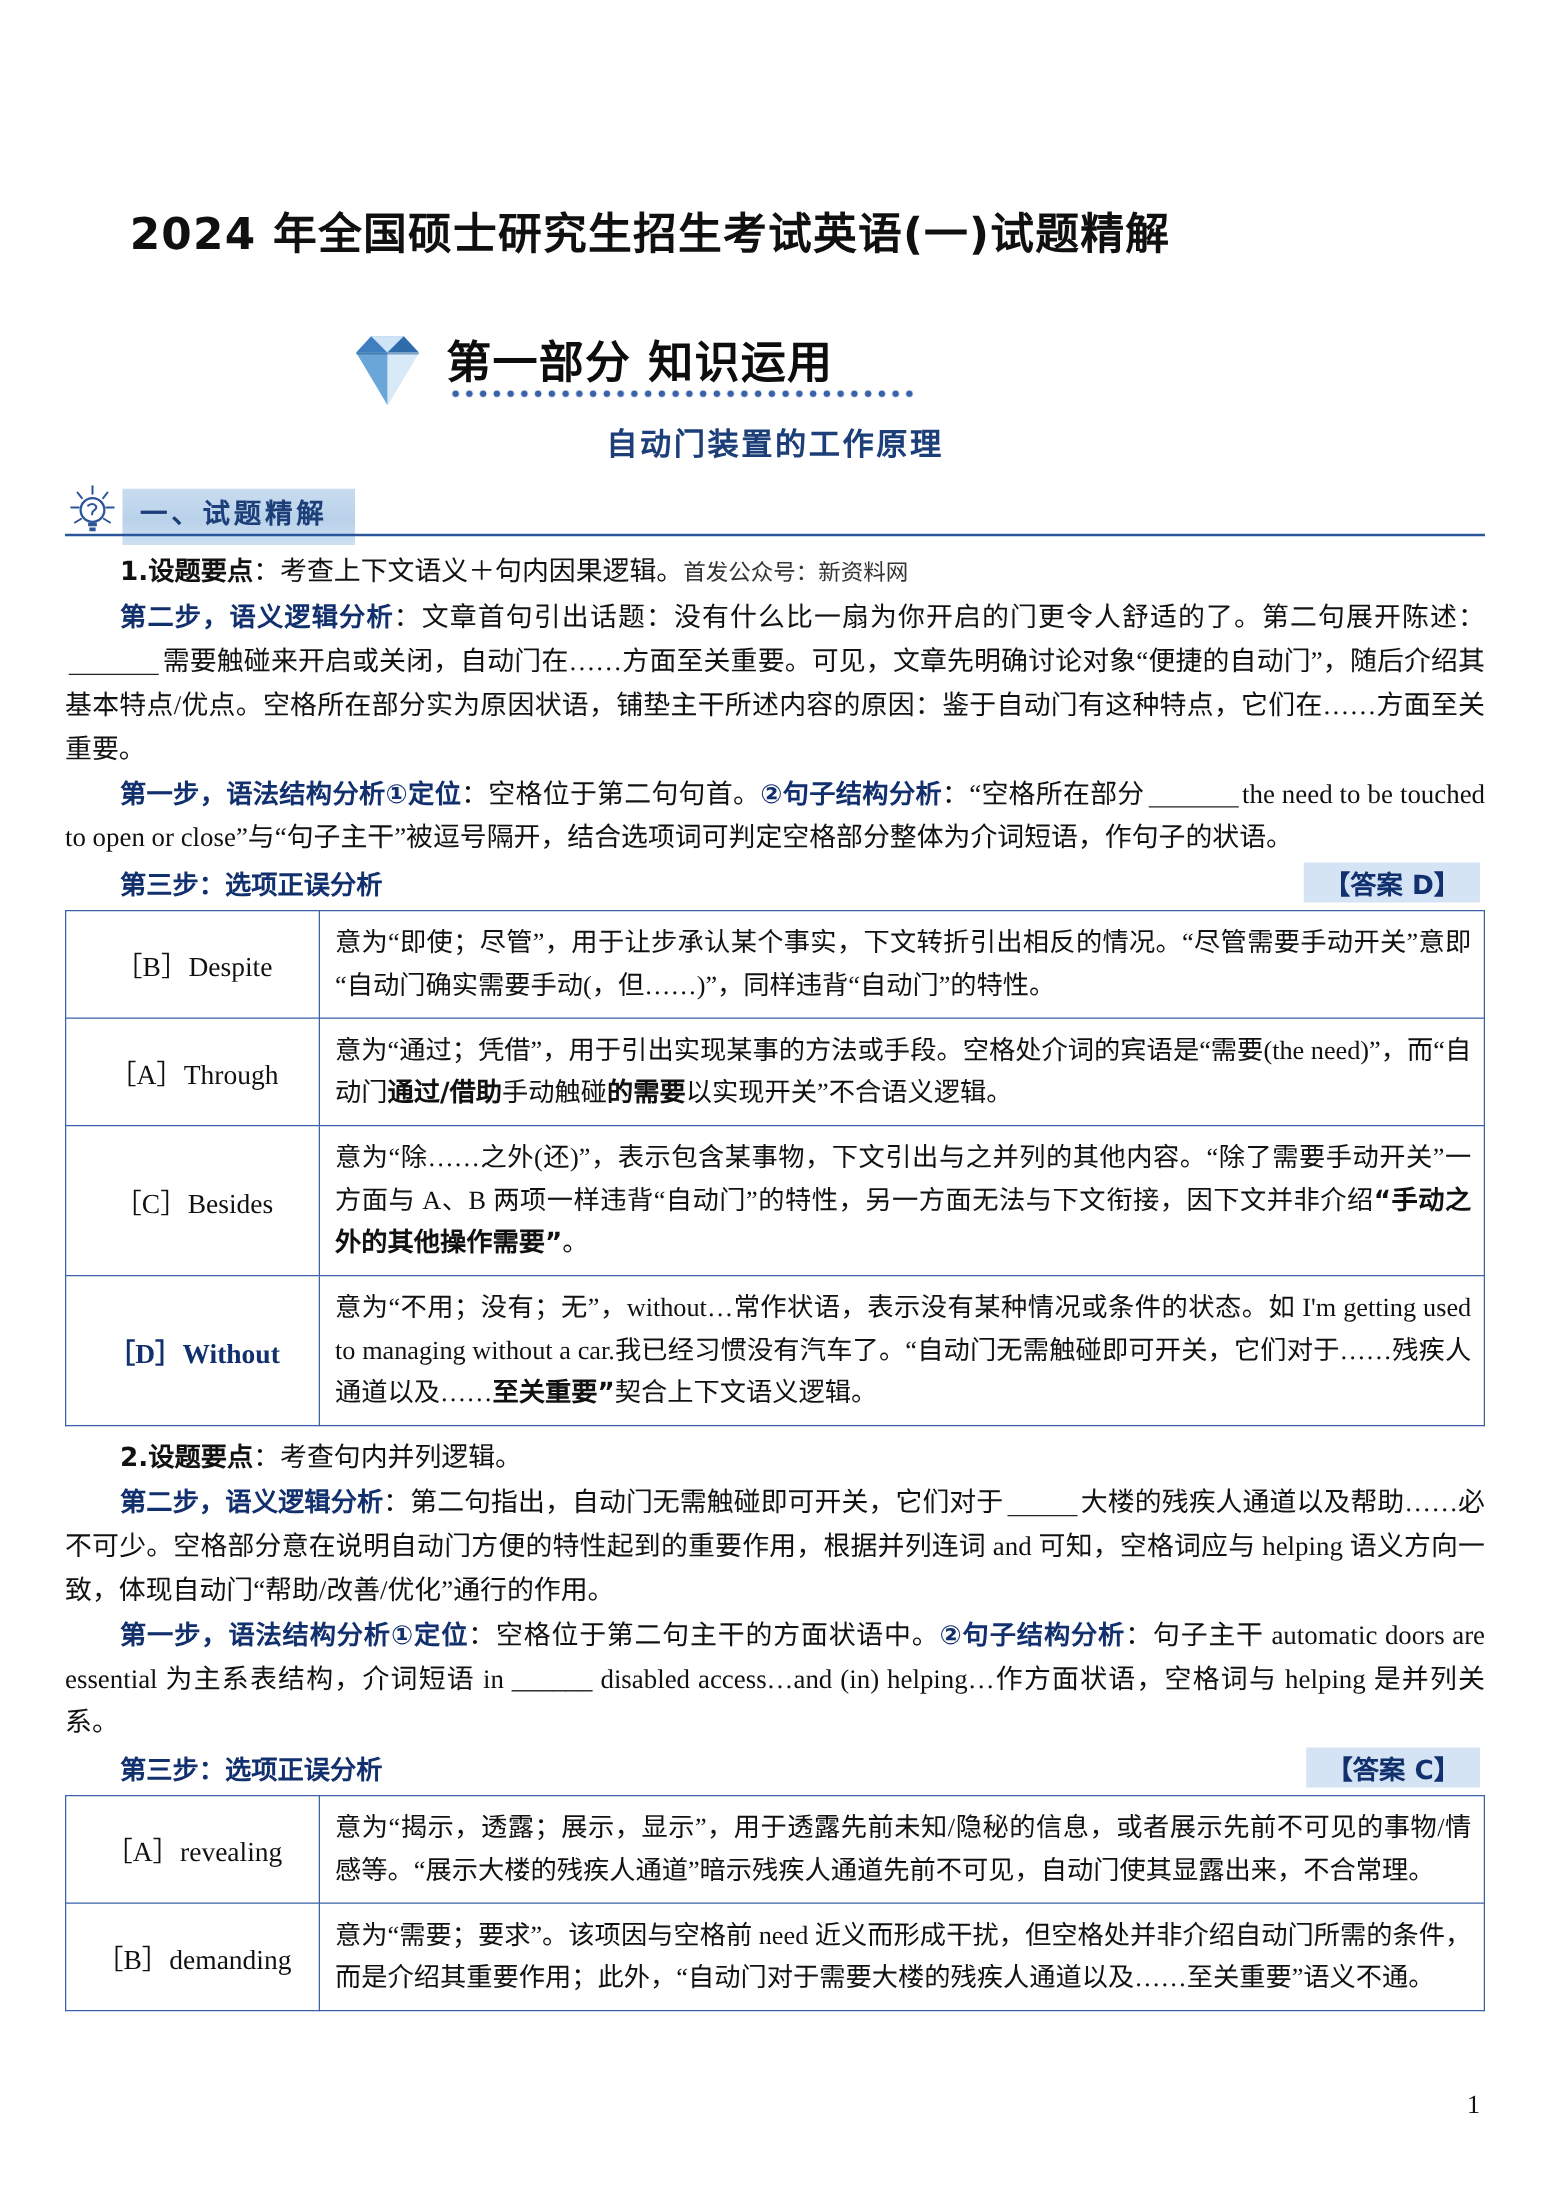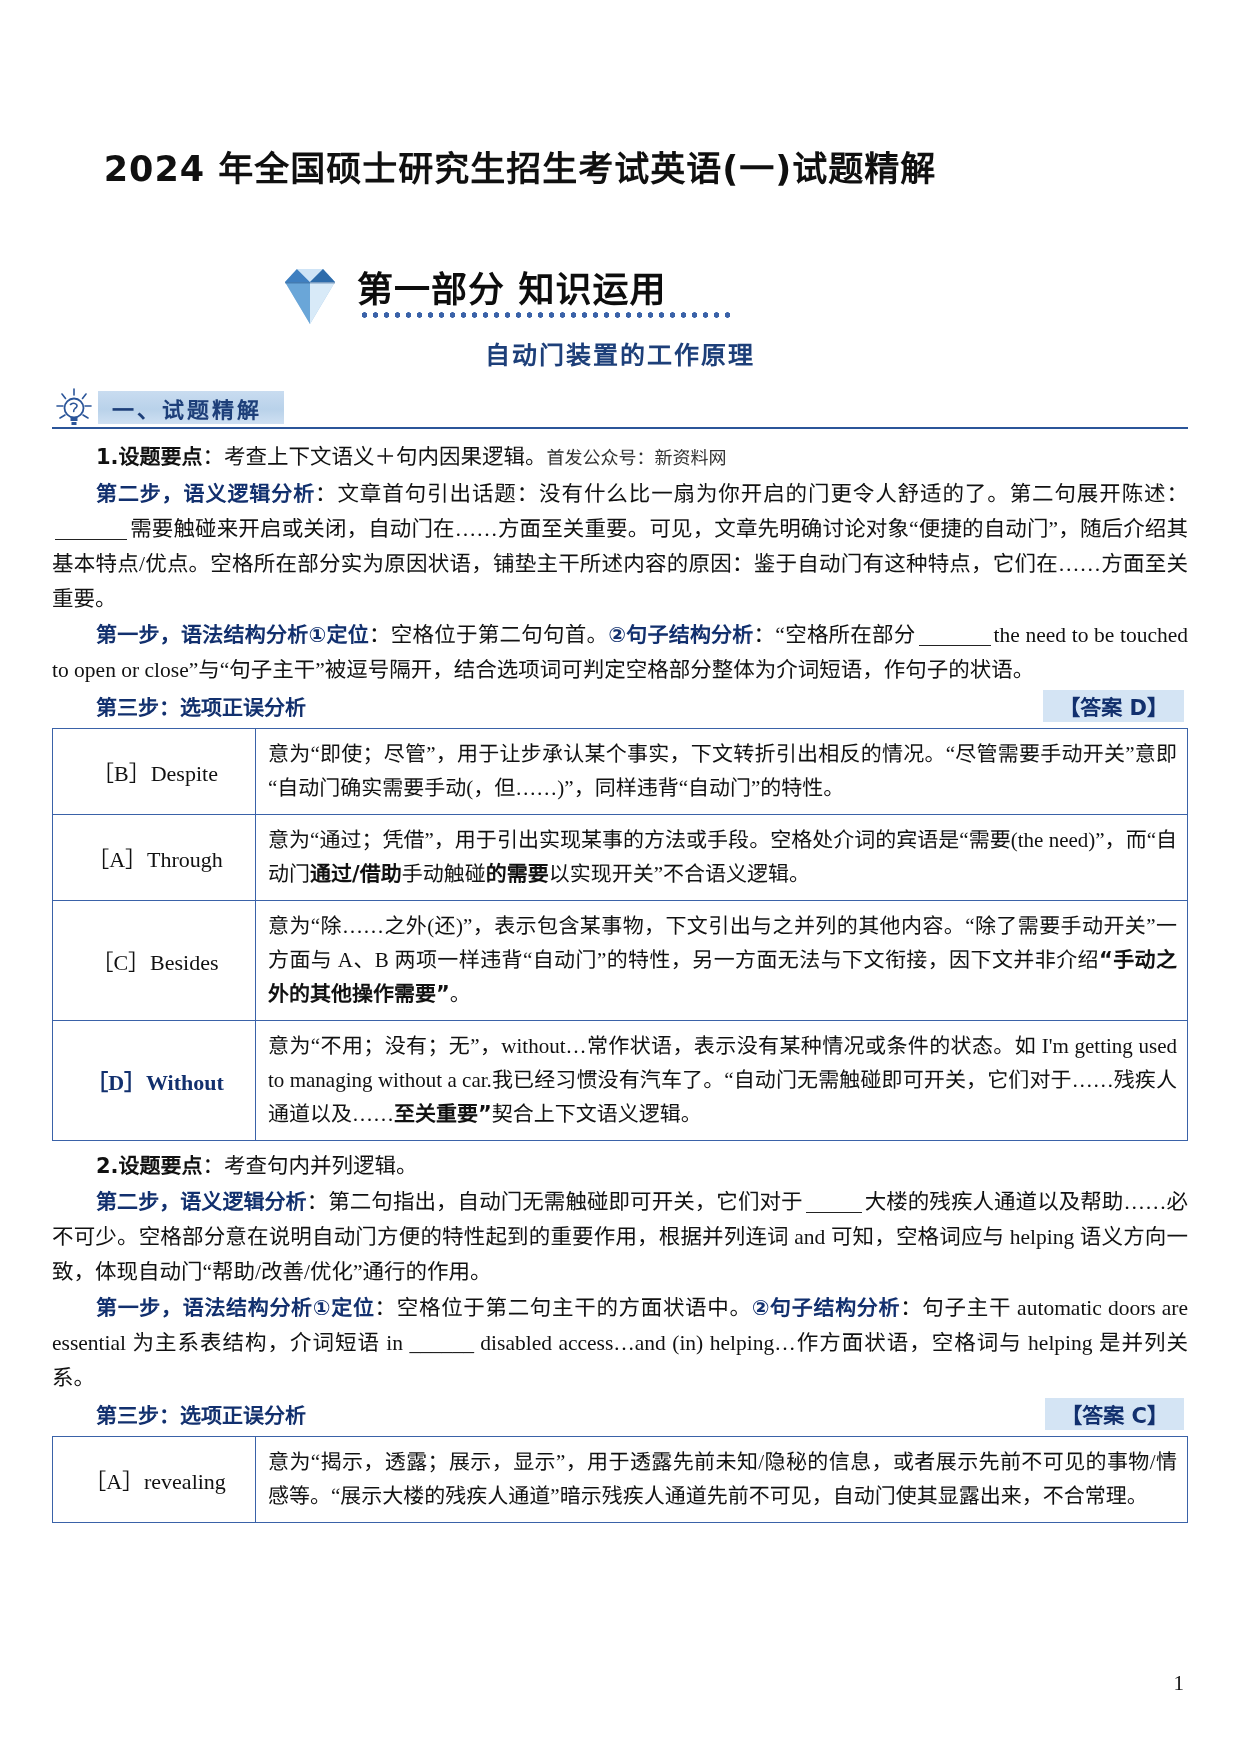--- a/index.html
+++ b/index.html
@@ -20,21 +20,21 @@
     left: 0; top: 0;
     width: 1240px;
     height: 1754px;
     box-sizing: border-box;
     padding: 0;
   }
 
   
   .doc-title {
     position: absolute;
-    left: 0; top: 140px;
+    left: 0; top: 158px;
     width: 1040px;
     text-align: center;
     font-family: "DejaVu Sans", "Liberation Sans", sans-serif;
     font-weight: bold;
     font-size: 35px;
     letter-spacing: 1px;
     color: #101010;
     white-space: nowrap;
   }
 
@@ -90,21 +90,21 @@
   }
   .bulb-icon {
     position: absolute;
     left: 0; top: -2px;
     width: 44px; height: 44px;
   }
   .section-band {
     position: absolute;
     left: 46px; top: 2px;
     height: 33px;
-    padding: 0 22px 0 14px;
+    padding: 0 22px 12px 14px;
     background: linear-gradient(180deg, #c9dcf0 0%, #b9d2ea 55%, #cfe0f2 100%);
     display: flex;
     align-items: center;
   }
   .section-band span {
     font-family: "DejaVu Sans", "Liberation Sans", sans-serif;
     font-weight: bold;
     font-size: 22px;
     color: #1d3f79;
     letter-spacing: 3px;
@@ -325,19 +325,23 @@
       <span class="step3-label">第三步：选项正误分析</span>
       <span class="answer-badge">【答案 C】</span>
     </div>
 
     <table class="opts">
       <tbody id="q2-opts">
           <tr>
             <td class="opt-key">［A］revealing</td>
             <td class="opt-body"><span>意为“揭示，透露；展示，显示”，用于透露先前未知/隐秘的信息，或者展示先前不可见的事物/情感等。“展示大楼的残疾人通道”暗示残疾人通道先前不可见，自动门使其显露出来，不合常理。</span></td>
           </tr>
+          <tr>
+            <td class="opt-key">［B］demanding</td>
+            <td class="opt-body"><span>意为“需要；要求”。该项因与空格前 need 近义而形成干扰，但空格处并非介绍自动门所需的条件，而是介绍其重要作用；此外，“自动门对于需要大楼的残疾人通道以及……至关重要”语义不通。</span></td>
+          </tr>
         </tbody>
     </table>
 
   </div>
 
   <div class="page-num">1</div>
 </div>
 
 </body></html>

